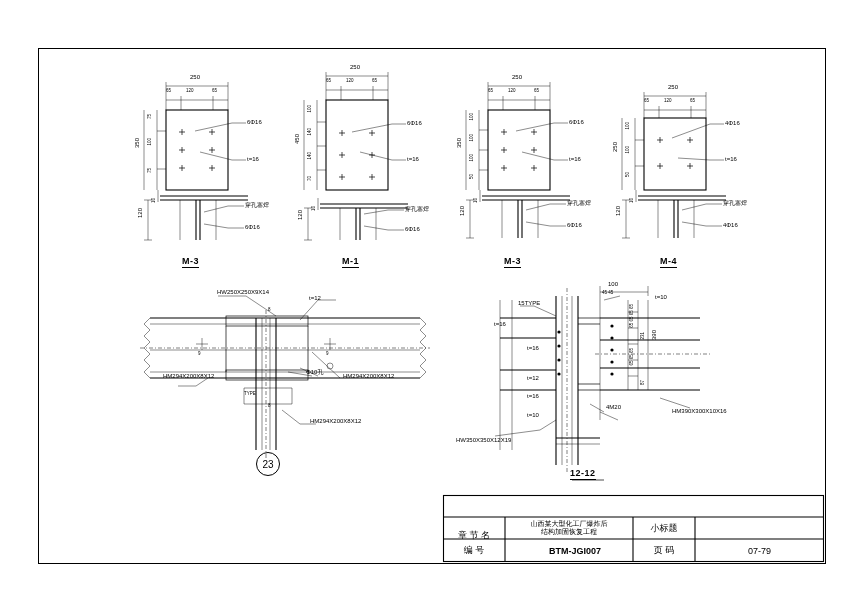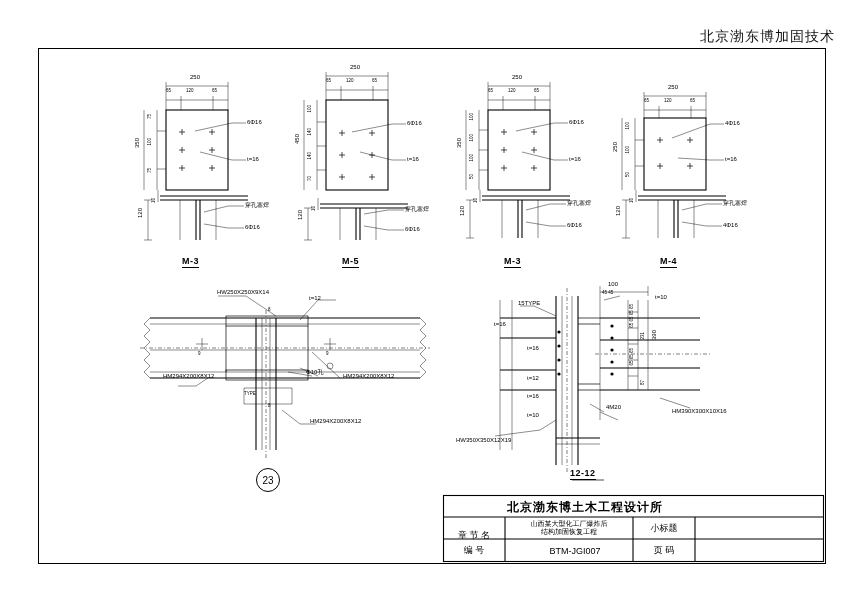--- a/index.html
+++ b/index.html
@@ -32,21 +32,20 @@
     position:absolute;width:22px;height:22px;border:1.2px solid #000;border-radius:50%;
     display:flex;align-items:center;justify-content:center;font-size:10px;
   }
   .company{position:absolute;font-size:12px;font-weight:bold;letter-spacing:1px;}
 </style>
 </head>
 <body>
 
 <div id="sheet">
 
-  <div class="hdr">北京渤东博加固技术</div>
   <div class="frame"></div>
 
   <svg width="863" height="603">
 
     <g>
 
       <rect class="lnf" x="166" y="110" width="62" height="80"></rect>
 
       <line class="thin" x1="166" y1="86" x2="228" y2="86"></line>
       <line class="thin" x1="166" y1="82" x2="166" y2="110"></line>
@@ -426,21 +425,21 @@
   <div class="lbl xs vert" style="left:308px;top:128px;">140</div>
   <div class="lbl xs vert" style="left:308px;top:152px;">140</div>
   <div class="lbl xs vert" style="left:308px;top:176px;">70</div>
   <div class="lbl vert" style="left:294px;top:134px;">450</div>
   <div class="lbl" style="left:407px;top:120px;">6Φ16</div>
   <div class="lbl" style="left:407px;top:156px;">t=16</div>
   <div class="lbl xs vert" style="left:312px;top:206px;">16</div>
   <div class="lbl vert" style="left:297px;top:210px;">120</div>
   <div class="lbl" style="left:405px;top:206px;">穿孔塞焊</div>
   <div class="lbl" style="left:405px;top:226px;">6Φ16</div>
-  <div class="ttl" style="left:342px;top:256px;"><u>M-5</u></div>
+  <div class="ttl" style="left:342px;top:256px;"><u>M-1</u></div>
 
   <div class="lbl" style="left:512px;top:74px;">250</div>
   <div class="lbl xs" style="left:488px;top:89px;">65</div>
   <div class="lbl xs" style="left:508px;top:89px;">120</div>
   <div class="lbl xs" style="left:534px;top:89px;">65</div>
   <div class="lbl xs vert" style="left:470px;top:113px;">100</div>
   <div class="lbl xs vert" style="left:470px;top:134px;">100</div>
   <div class="lbl xs vert" style="left:470px;top:154px;">100</div>
   <div class="lbl xs vert" style="left:470px;top:174px;">50</div>
   <div class="lbl vert" style="left:456px;top:138px;">350</div>
@@ -472,21 +471,21 @@
   <div class="lbl" style="left:163px;top:373px;">HM294X200X8X12</div>
   <div class="lbl" style="left:343px;top:373px;">HM294X200X8X12</div>
   <div class="lbl" style="left:310px;top:418px;">HM294X200X8X12</div>
   <div class="lbl" style="left:309px;top:295px;">t=12</div>
   <div class="lbl" style="left:306px;top:369px;">Φ10孔</div>
   <div class="lbl xs" style="left:198px;top:352px;">9</div>
   <div class="lbl xs" style="left:326px;top:352px;">9</div>
   <div class="lbl xs" style="left:268px;top:308px;">8</div>
   <div class="lbl xs" style="left:268px;top:404px;">8</div>
   <div class="lbl xs" style="left:244px;top:392px;">TYPE</div>
-  <div class="circnum" style="left:256px;top:468px;">23</div>
+  <div class="circnum" style="left:256px;top:452px;">23</div>
 
   <div class="lbl" style="left:518px;top:300px;">15TYPE</div>
   <div class="lbl" style="left:608px;top:281px;">100</div>
   <div class="lbl xs" style="left:602px;top:291px;">45 45</div>
   <div class="lbl" style="left:655px;top:294px;">t=10</div>
   <div class="lbl" style="left:494px;top:321px;">t=16</div>
   <div class="lbl" style="left:527px;top:345px;">t=16</div>
   <div class="lbl" style="left:527px;top:375px;">t=12</div>
   <div class="lbl" style="left:527px;top:393px;">t=16</div>
   <div class="lbl" style="left:527px;top:412px;">t=10</div>
@@ -502,26 +501,26 @@
 
   <div class="tb">
     <svg width="381" height="67">
       <rect class="lnf" x="0.5" y="0.5" width="380" height="66"></rect>
       <line class="lnf" x1="0" y1="22" x2="381" y2="22"></line>
       <line class="lnf" x1="0" y1="44" x2="381" y2="44"></line>
       <line class="lnf" x1="62" y1="22" x2="62" y2="67"></line>
       <line class="lnf" x1="190" y1="22" x2="190" y2="67"></line>
       <line class="lnf" x1="252" y1="22" x2="252" y2="67"></line>
     </svg>
-    <div class="company" style="left:64px;top:4px;">北京渤东博土木工程设计所</div>
 
     <div style="position:absolute;left:0;top:22px;width:62px;height:37px;display:flex;align-items:center;justify-content:center;font-size:9px;">章 节 名</div>
     <div style="position:absolute;left:62px;top:22px;width:128px;height:22px;display:flex;align-items:center;justify-content:center;font-size:7px;text-align:center;line-height:1.2;">
       <span><span>山西某大型化工厂爆炸后</span><br><span>结构加固恢复工程</span></span>
     </div>
     <div style="position:absolute;left:190px;top:22px;width:62px;height:22px;display:flex;align-items:center;justify-content:center;font-size:9px;">小标题</div>
 
     <div style="position:absolute;left:0;top:44px;width:62px;height:23px;display:flex;align-items:center;justify-content:center;font-size:9px;">编  号</div>
-    <div style="position:absolute;left:62px;top:44px;width:140px;height:23px;display:flex;align-items:center;justify-content:center;font-size:9px;font-weight:normal;">BTM-JGI007</div>
+    <div style="position:absolute;left:62px;top:44px;width:140px;height:23px;display:flex;align-items:center;justify-content:center;font-size:9px;font-weight:bold;">BTM-JGI007</div>
     <div style="position:absolute;left:190px;top:44px;width:62px;height:23px;display:flex;align-items:center;justify-content:center;font-size:9px;">页  码</div>
+    <div style="position:absolute;left:252px;top:44px;width:129px;height:23px;display:flex;align-items:center;justify-content:center;font-size:9px;">07-79</div>
   </div>
 
 </div>
 
 </body></html>

